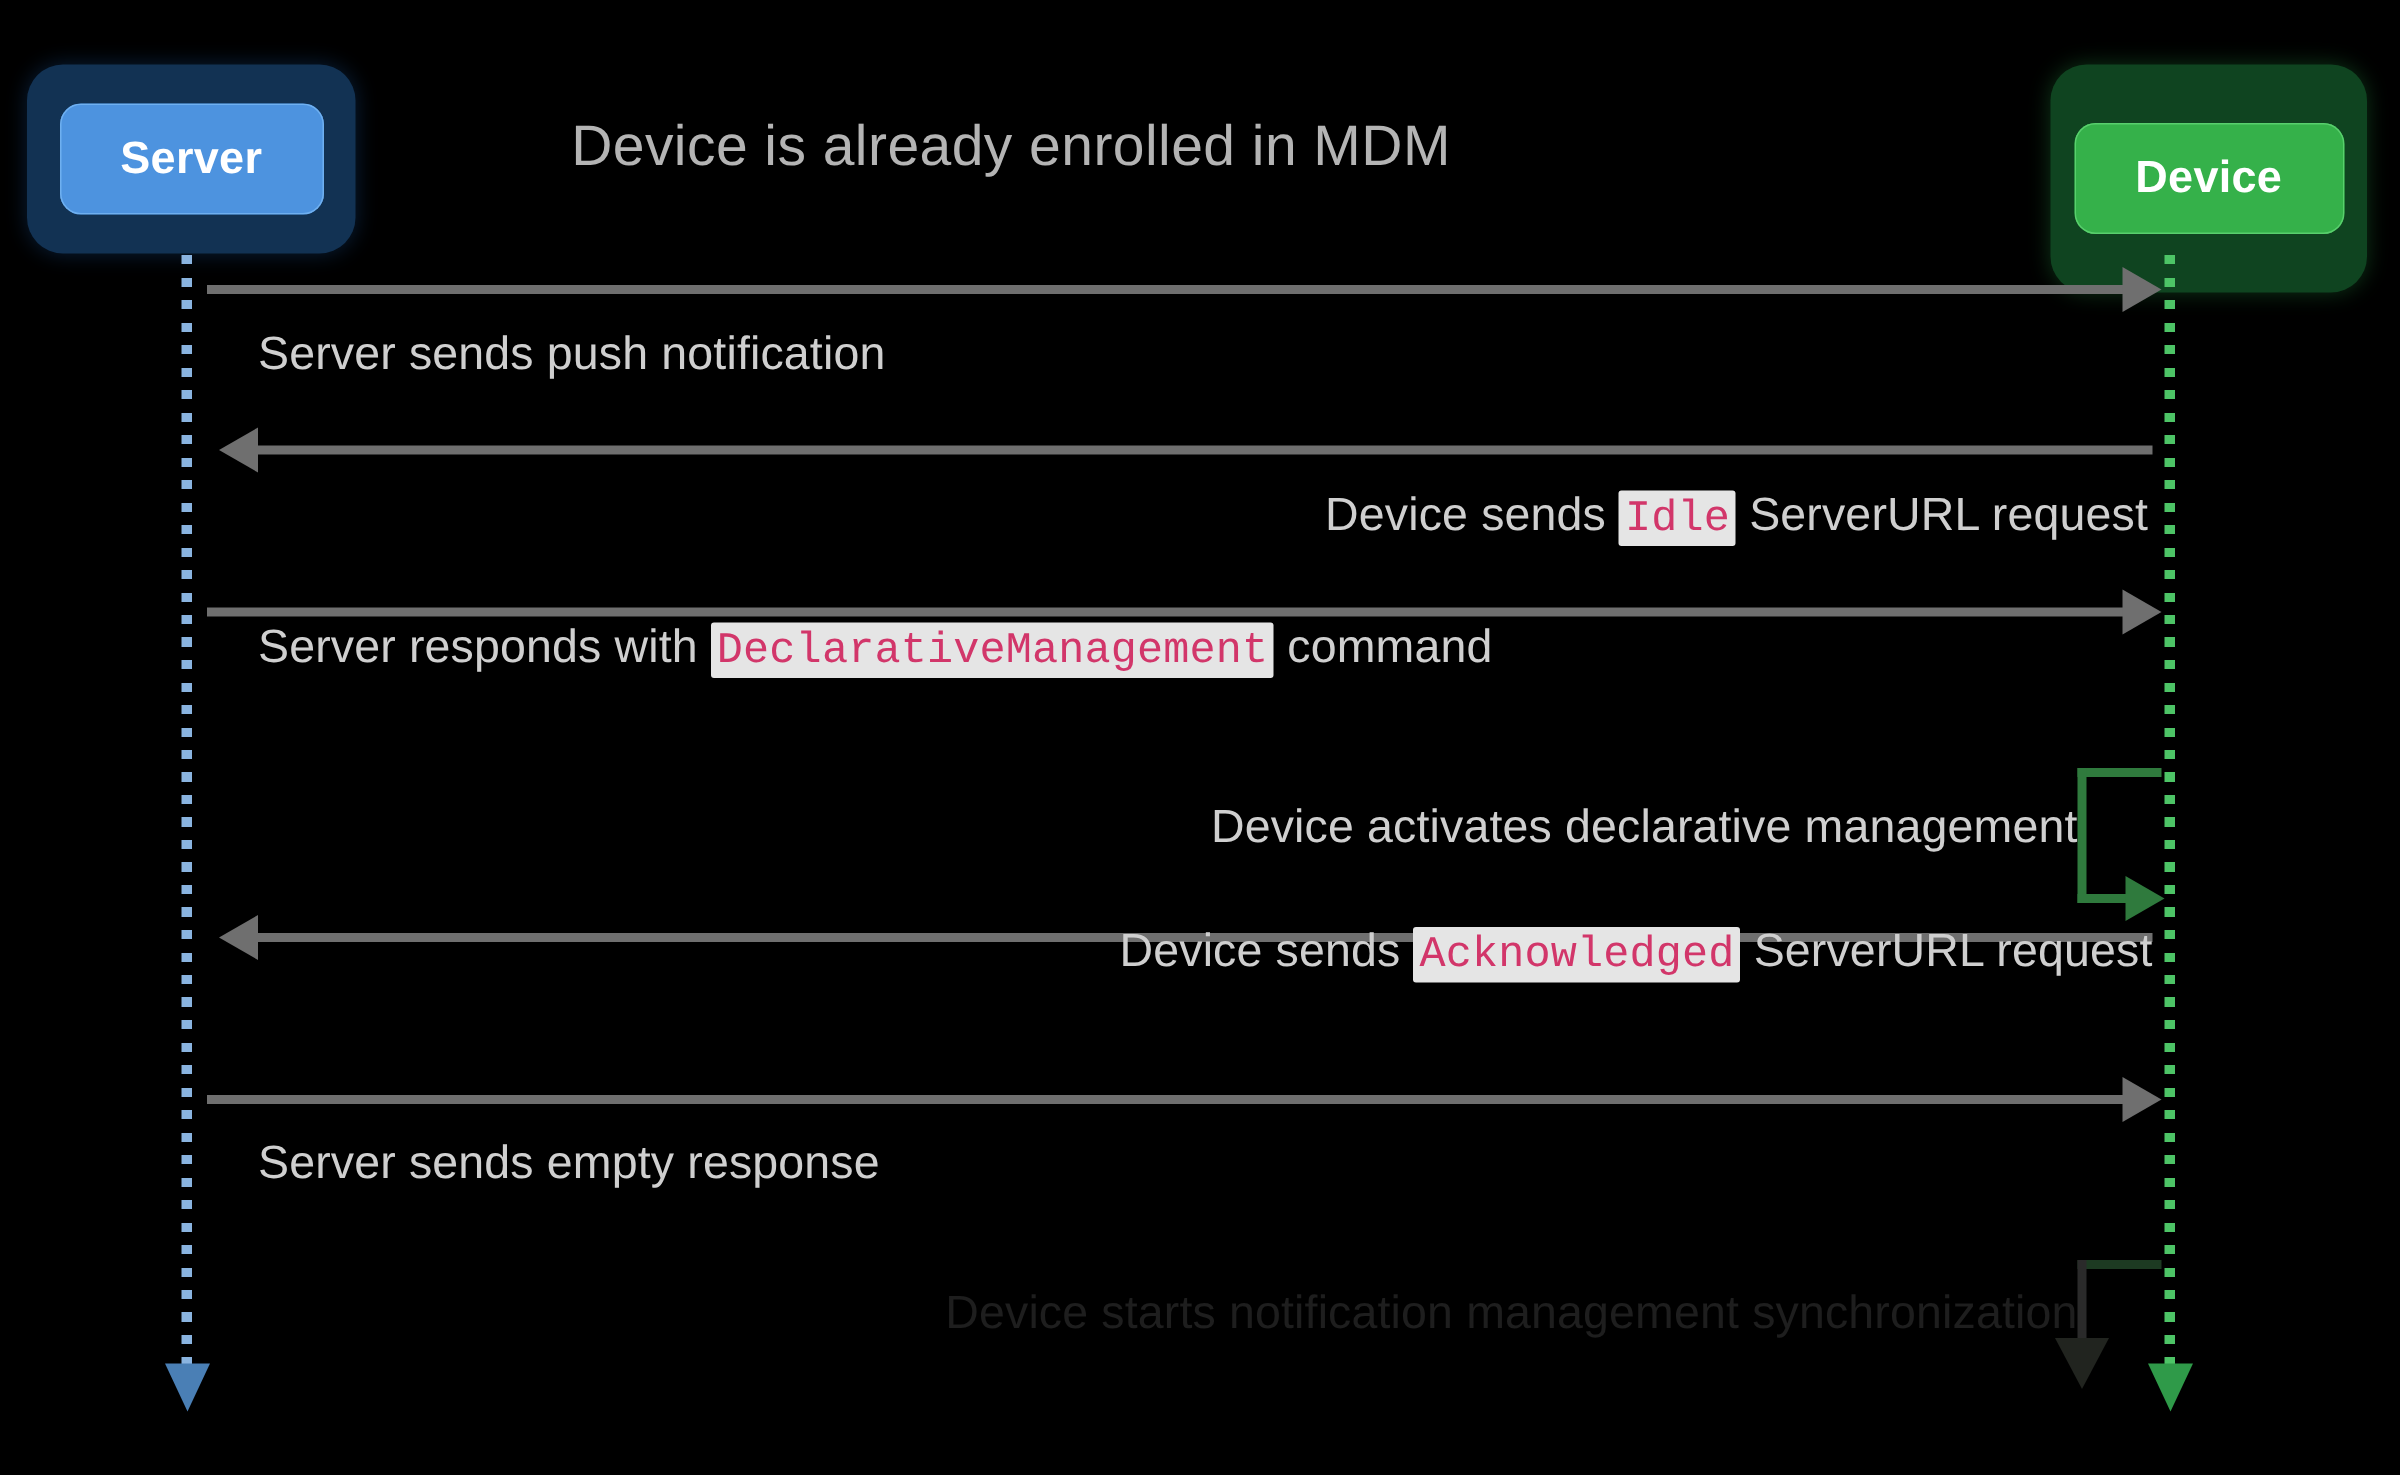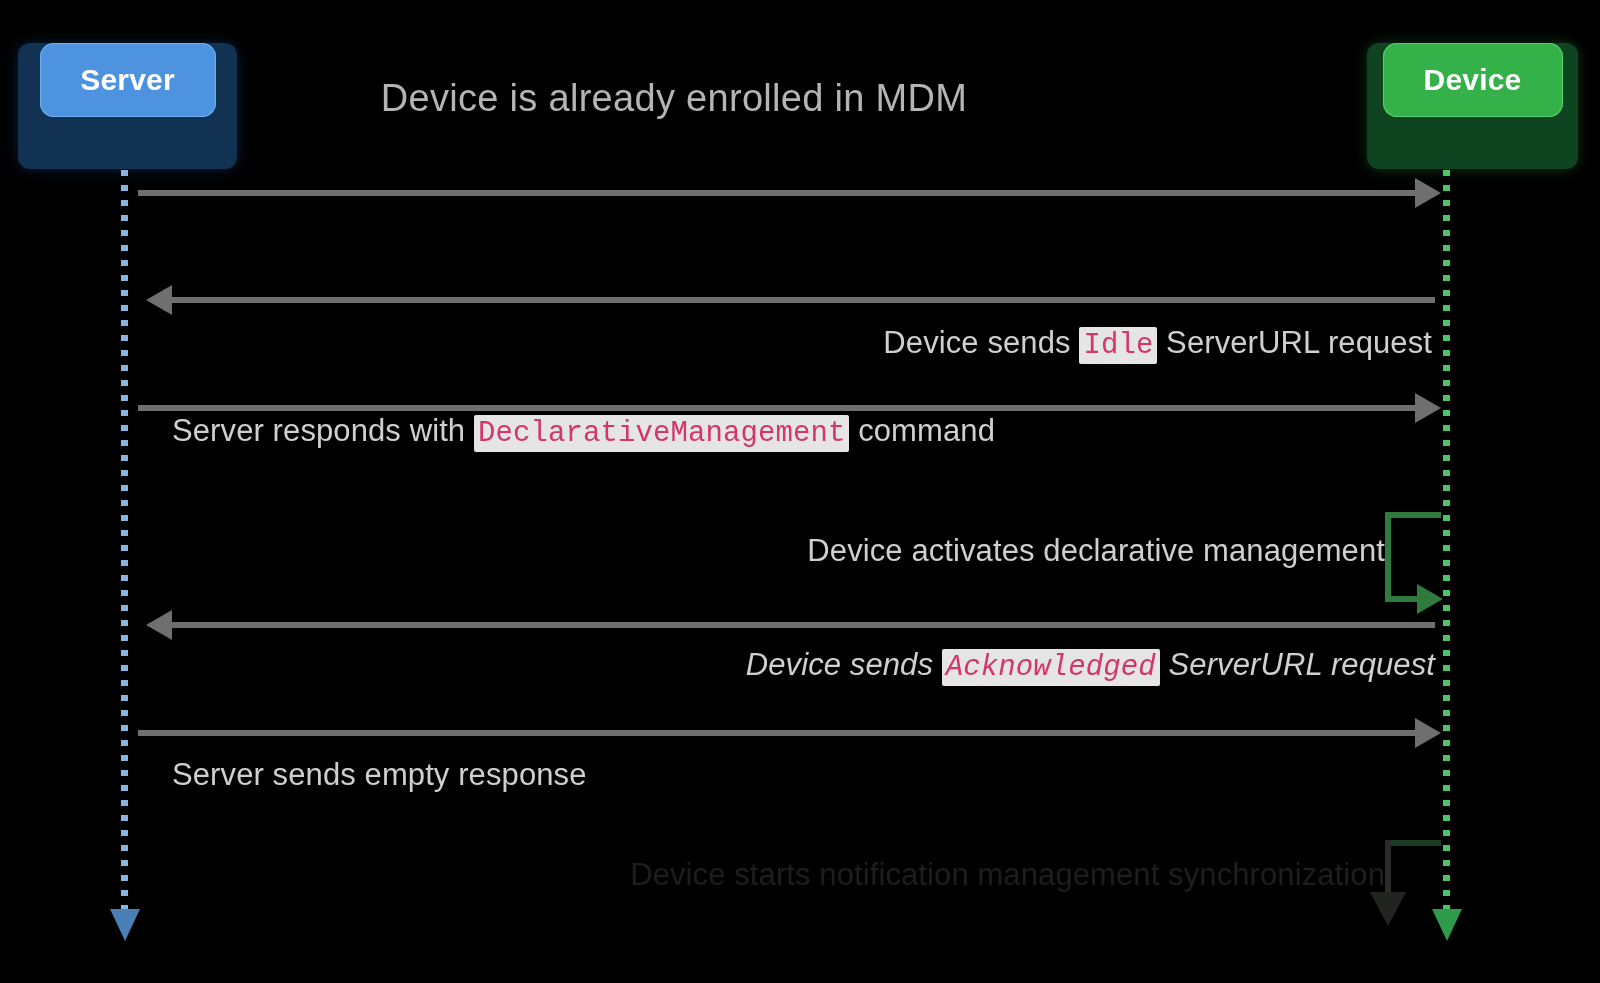--- a/index.html
+++ b/index.html
@@ -12,23 +12,23 @@
     width: 1600px;
     height: 983px;
     background: #000000;
     overflow: hidden;
     font-family: "Liberation Sans", sans-serif;
   }
 
   
   .participant {
     position: absolute;
-    border-radius: 12px;
+    border-radius: 24px;
     display: flex;
-    align-items: flex-start;
+    align-items: center;
     justify-content: center;
   }
   .participant-inner {
     border-radius: 14px;
     display: flex;
     align-items: center;
     justify-content: center;
     font-size: 30px;
     font-weight: 700;
     letter-spacing: 0.2px;
@@ -47,21 +47,21 @@
     width: 176px;
     height: 74px;
     background: #4d93df;
     box-shadow: inset 0 0 0 1px #6fb0f0;
   }
 
   #device-box {
     right: 22px;
     top: 43px;
     width: 211px;
-    height: 126px;
+    height: 152px;
     background: #0f4420;
     box-shadow: 0 0 14px rgba(40,150,70,0.35);
   }
   #device-box .participant-inner {
     width: 180px;
     height: 74px;
     background: #35b14a;
     box-shadow: inset 0 0 0 1px #59cf6d;
   }
 
@@ -220,20 +220,23 @@
     <div class="lifeline-cap"></div>
   </div>
 
   <div id="device-lifeline" class="lifeline">
     <div class="dots"></div>
     <div class="lifeline-cap"></div>
   </div>
 
   <div class="msg-line" style="left:138px; top:190px; width:1280px;"></div>
   <div class="arrowhead right" style="left:1415px; top:178px;"></div>
+  <div class="msg-label" style="left:172px; top:218px;">
+    <span>Server sends push notification</span>
+  </div>
 
   <div class="msg-line" style="left:172px; top:297px; width:1263px;"></div>
   <div class="arrowhead left" style="left:146px; top:285px;"></div>
   <div class="msg-label right-align" style="right:168px; top:325px;">
     <span>Device sends </span><code class="token">Idle</code><span> ServerURL request</span>
   </div>
 
   <div class="msg-line" style="left:138px; top:405px; width:1280px;"></div>
   <div class="arrowhead right" style="left:1415px; top:393px;"></div>
   <div class="msg-label" style="left:172px; top:413px;">
@@ -245,21 +248,21 @@
     <div class="seg-left" style="left:0; top:0; height:90px;"></div>
     <div class="seg-bottom" style="left:0; top:84px; width:40px;"></div>
     <div class="loop-arrow" style="left:32px; top:72px;"></div>
   </div>
   <div class="msg-label right-align" style="right:215px; top:533px;">
     <span>Device activates declarative management</span>
   </div>
 
   <div class="msg-line" style="left:172px; top:622px; width:1263px;"></div>
   <div class="arrowhead left" style="left:146px; top:610px;"></div>
-  <div class="msg-label right-align" style="right:165px; top:647px;font-style:italic;">
+  <div class="msg-label right-align" style="right:165px; top:616px;">
     <span>Device sends </span><code class="token">Acknowledged</code><span> ServerURL request</span>
   </div>
 
   <div class="msg-line" style="left:138px; top:730px; width:1280px;"></div>
   <div class="arrowhead right" style="left:1415px; top:718px;"></div>
   <div class="msg-label" style="left:172px; top:757px;">
     <span>Server sends empty response</span>
   </div>
 
   <div id="self-loop-sync" class="self-loop" style="left:1385px; top:840px; width:56px; height:80px;">

